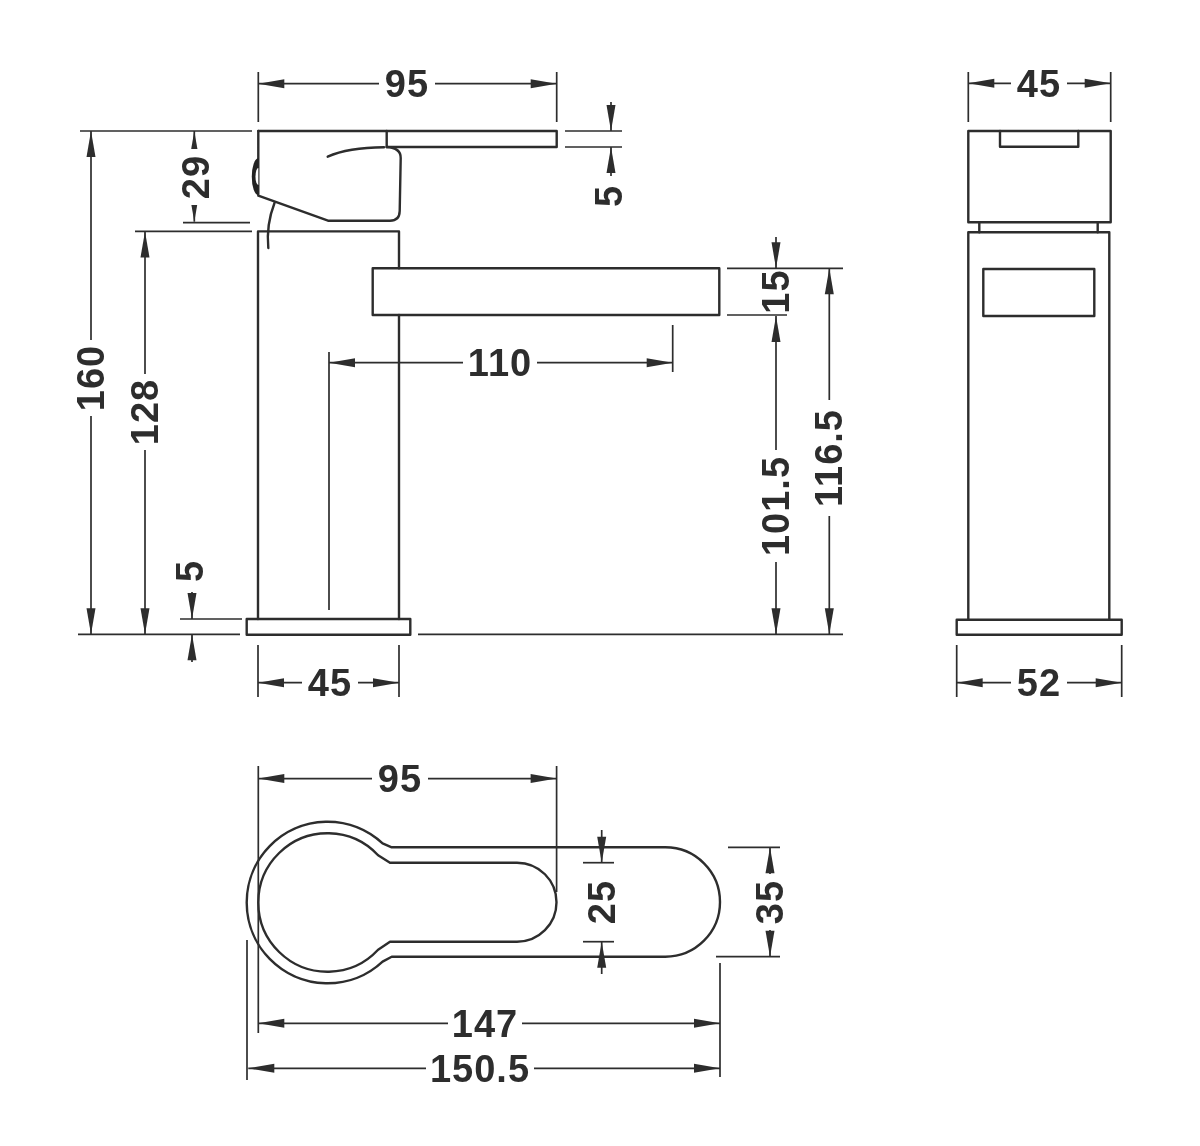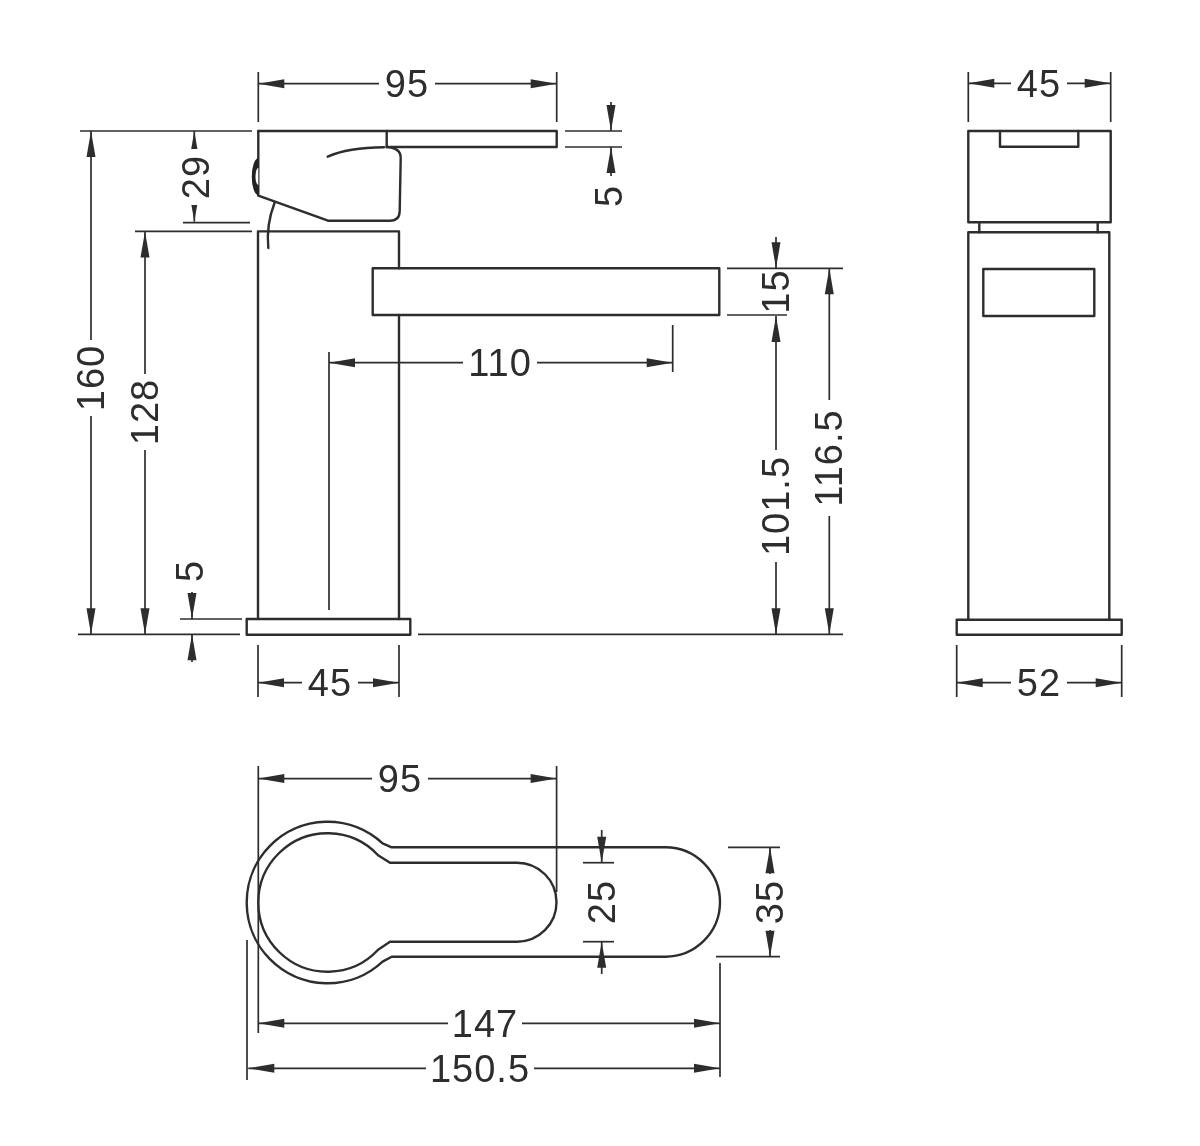--- a/index.html
+++ b/index.html
@@ -1,16 +1,16 @@
 <!DOCTYPE html>
 <html><head>
 <meta charset="utf-8">
 <style>
   html,body{margin:0;padding:0;background:#ffffff;}
-  .page{width:1200px;height:1146px;background:#fff;position:relative;overflow:hidden;}
+  .page{width:1200px;height:1146px;background:#fff;position:relative;overflow:hidden;font-weight:bold;}
   svg text{
     font-family:"Liberation Sans", sans-serif;
     font-size:38px;
     fill:#2d2d2d;
     text-anchor:middle;
     dominant-baseline:central;
     letter-spacing:1px;
   }
   .shape{stroke:#2d2d2d;stroke-width:2.4;fill:none;stroke-linejoin:round;stroke-linecap:round;}
   .dim{stroke:#2d2d2d;stroke-width:1.7;fill:none;stroke-linecap:butt;}

